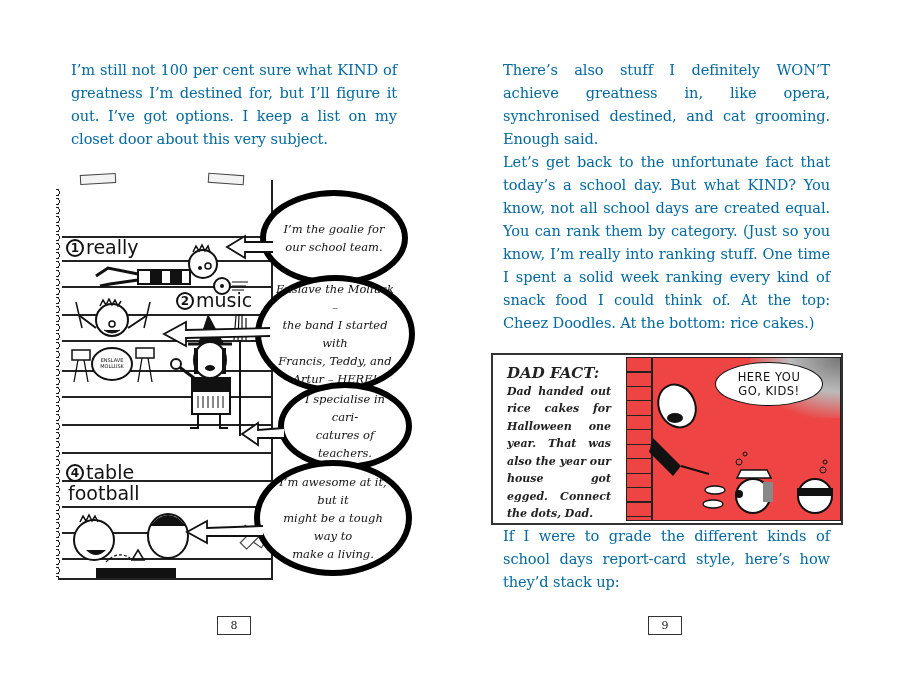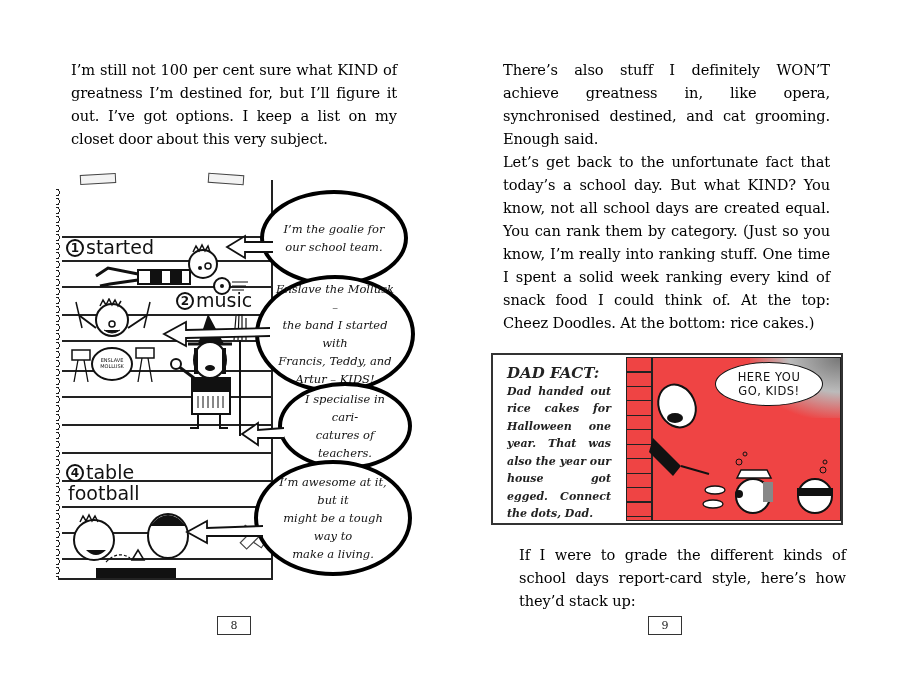--- a/index.html
+++ b/index.html
@@ -11,26 +11,26 @@
   .page-right { left: 450px; width: 450px; }
 
   .para {
     position: absolute;
     font-family: "DejaVu Serif", serif;
     font-size: 14.6px;
     line-height: 23px;
     text-align: justify;
     text-align-last: left;
     letter-spacing: -0.1px;
-    color: #000000;
+    color: #0369a1;
   }
   #p-left-1 { left: 71px; top: 58px; width: 326px; }
   #p-right-1 { left: 503px; top: 58px; width: 327px; }
   #p-right-2 { left: 503px; top: 150px; width: 327px; }
-  #p-right-3 { left: 503px; top: 543px; width: 327px; margin-left: 16px; }
+  #p-right-3 { left: 503px; top: 524px; width: 327px; }
 
   
   .notebook {
     position: absolute; left: 58px; top: 180px; width: 215px; height: 400px;
     background: #fff;
     border-right: 2px solid #222;
     border-bottom: 2px solid #222;
   }
   .nb-spiral {
     position: absolute; left: -2px; top: 8px; width: 8px; height: 390px;
@@ -51,21 +51,21 @@
     position: absolute; font-family: "DejaVu Sans", sans-serif; font-size: 19px; line-height: 21px; color: #111;
   }
   .nb-num {
     display: inline-block; width: 18px; height: 18px; border: 2px solid #111; border-radius: 50%;
     font-size: 12px; line-height: 14px; text-align: center; vertical-align: 2px; margin-right: 2px; font-weight: bold;
   }
   .figure { position: absolute; }
 
   
   .bubble {
-    position: absolute; border: 4px solid #000000; border-radius: 50%; background: #fff;
+    position: absolute; border: 6px solid #000000; border-radius: 50%; background: #fff;
     display: flex; align-items: center; justify-content: center; text-align: center;
     font-family: "DejaVu Serif", serif; font-style: italic; font-size: 11.5px; line-height: 18px; color: #111;
     padding: 0 14px;
   }
   .bubble span { display: block; }
   .arrow { position: absolute; }
 
   
   .dadbox {
     position: absolute; left: 491px; top: 353px; width: 352px; height: 172px;
@@ -129,21 +129,21 @@
   <div class="nb-line" style="top:272px;"></div>
   <div class="nb-line" style="top:300px;"></div>
   <div class="nb-line" style="top:326px;"></div>
   <div class="nb-line" style="top:352px;"></div>
   <div class="nb-line" style="top:378px;"></div>
 
   <div class="nb-title">
   </div>
 
   <div class="nb-item" style="left:8px; top:57px;">
-    <span class="nb-num">1</span><span>started</span>
+    <span class="nb-num">1</span><span>really</span>
   </div>
   <div class="nb-item" style="left:118px; top:110px;">
     <span class="nb-num">2</span><span>music</span>
   </div>
   <div class="nb-item" style="left:8px; top:282px;">
     <span class="nb-num">4</span><span>table</span>
     <div style="padding-left:2px;">football</div>
   </div>
 
   <svg class="figure" style="left:30px; top:62px;" width="160" height="60">
@@ -213,21 +213,21 @@
   <div>
     <span>I’m the goalie for</span>
     <span>our school team.</span>
   </div>
 </div>
 <div class="bubble" style="left:255px; top:275px; width:160px; height:118px;">
   <div>
     <span>Enslave the Mollusk –</span>
     <span>the band I started with</span>
     <span>Francis, Teddy, and</span>
-    <span>Artur – KIDS!</span>
+    <span>Artur – HERE!</span>
   </div>
 </div>
 <div class="bubble" style="left:278px; top:382px; width:134px; height:88px;">
   <div>
     <span>I specialise in cari-</span>
     <span>catures of teachers.</span>
   </div>
 </div>
 <div class="bubble" style="left:254px; top:460px; width:158px; height:116px;">
   <div>

